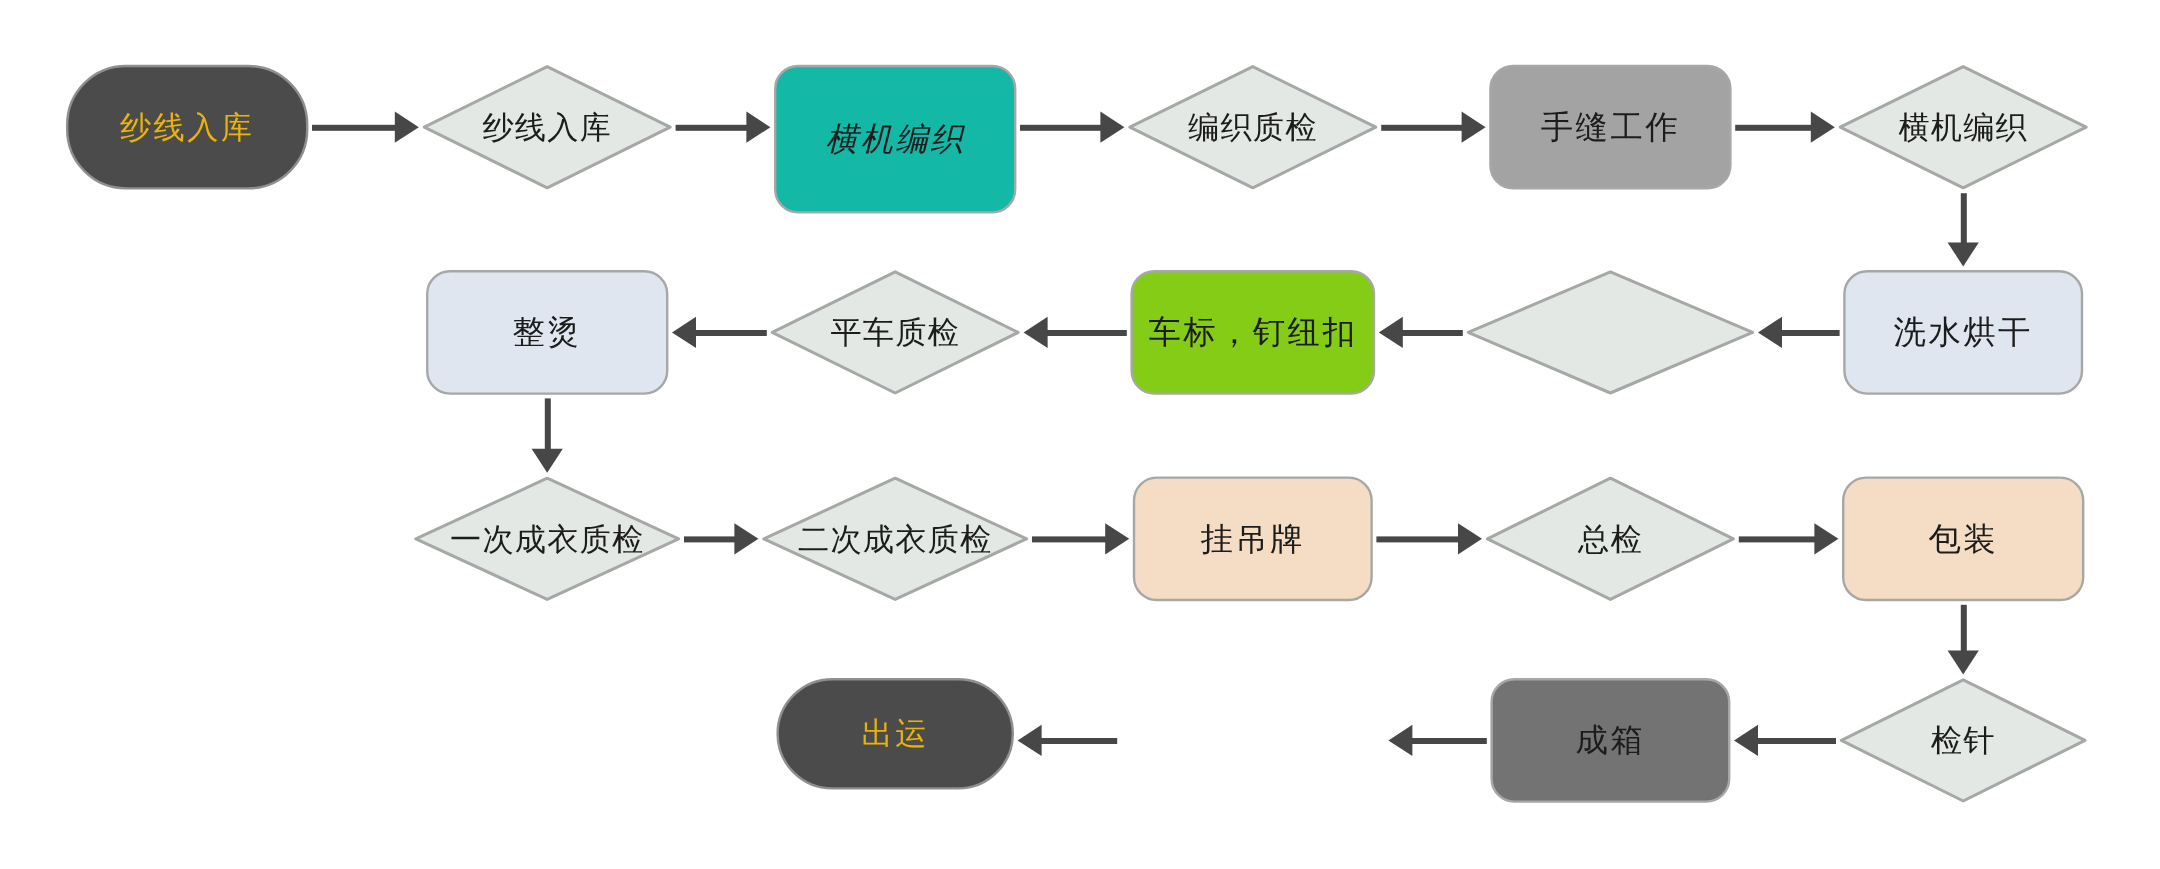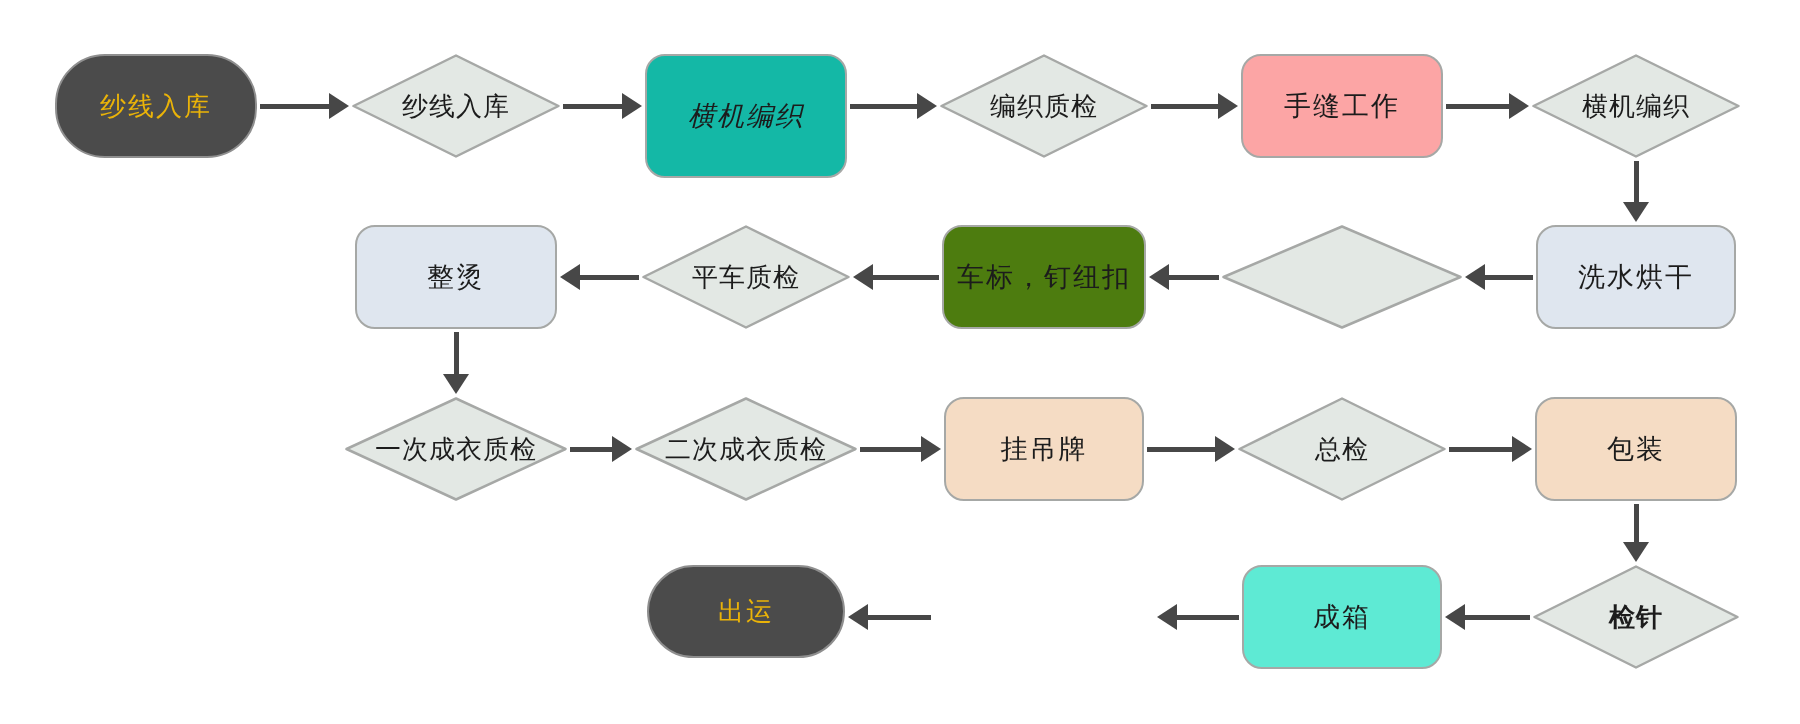--- a/index.html
+++ b/index.html
@@ -69,38 +69,38 @@
     </div>
     <div class="node process" style="left: 645px; top: 54px; width: 202px; height: 124px; background: #14b8a6; border: 2.5px solid rgb(166, 168, 166); font-style: italic;">
       <span class="label">横机编织</span>
     </div>
     <div class="node decision" style="left: 940px; top: 54px; width: 208px; height: 104px;">
       <svg width="208" height="104" viewBox="0 0 208 104">
         <polygon points="104,1.5 206.5,52 104,102.5 1.5,52" fill="#e3e8e4" stroke="#a6a8a6" stroke-width="2.5" stroke-linejoin="round"></polygon>
       </svg>
       <span class="label">编织质检</span>
     </div>
-    <div class="node process" style="left: 1241px; top: 54px; width: 202px; height: 104px; background: #fca5a5; border: 2.5px solid rgb(166, 168, 166);">
+    <div class="node process" style="left: 1241px; top: 54px; width: 202px; height: 104px; background: #a3a3a3; border: 2.5px solid rgb(166, 168, 166);">
       <span class="label">手缝工作</span>
     </div>
     <div class="node decision" style="left: 1532px; top: 54px; width: 208px; height: 104px;">
       <svg width="208" height="104" viewBox="0 0 208 104">
         <polygon points="104,1.5 206.5,52 104,102.5 1.5,52" fill="#e3e8e4" stroke="#a6a8a6" stroke-width="2.5" stroke-linejoin="round"></polygon>
       </svg>
       <span class="label">横机编织</span>
     </div>
     <div class="node process" style="left: 1536px; top: 225px; width: 200px; height: 104px; background: rgb(223, 230, 239); border: 2.5px solid rgb(166, 168, 166);">
       <span class="label">洗水烘干</span>
     </div>
     <div class="node decision" style="left: 1222px; top: 225px; width: 240px; height: 104px;">
       <svg width="240" height="104" viewBox="0 0 240 104">
         <polygon points="120,1.5 238.5,52 120,102.5 1.5,52" fill="#e3e8e4" stroke="#a6a8a6" stroke-width="2.5" stroke-linejoin="round"></polygon>
       </svg>
     </div>
-    <div class="node process" style="left: 942px; top: 225px; width: 204px; height: 104px; background: #4d7c0f; border: 2.5px solid rgb(166, 168, 166);">
+    <div class="node process" style="left: 942px; top: 225px; width: 204px; height: 104px; background: #84cc16; border: 2.5px solid rgb(166, 168, 166);">
       <span class="label">车标，钉纽扣</span>
     </div>
     <div class="node decision" style="left: 642px; top: 225px; width: 208px; height: 104px;">
       <svg width="208" height="104" viewBox="0 0 208 104">
         <polygon points="104,1.5 206.5,52 104,102.5 1.5,52" fill="#e3e8e4" stroke="#a6a8a6" stroke-width="2.5" stroke-linejoin="round"></polygon>
       </svg>
       <span class="label">平车质检</span>
     </div>
     <div class="node process" style="left: 355px; top: 225px; width: 202px; height: 104px; background: rgb(223, 230, 239); border: 2.5px solid rgb(166, 168, 166);">
       <span class="label">整烫</span>
@@ -122,27 +122,27 @@
     </div>
     <div class="node decision" style="left: 1238px; top: 397px; width: 208px; height: 104px;">
       <svg width="208" height="104" viewBox="0 0 208 104">
         <polygon points="104,1.5 206.5,52 104,102.5 1.5,52" fill="#e3e8e4" stroke="#a6a8a6" stroke-width="2.5" stroke-linejoin="round"></polygon>
       </svg>
       <span class="label">总检</span>
     </div>
     <div class="node process_alt" style="left: 1535px; top: 397px; width: 202px; height: 104px; background: rgb(245, 220, 196); border: 2.5px solid rgb(166, 168, 166);">
       <span class="label">包装</span>
     </div>
-    <div class="node decision" style="left: 1533px; top: 565px; width: 206px; height: 104px; font-weight: bold;">
+    <div class="node decision" style="left: 1533px; top: 565px; width: 206px; height: 104px;">
       <svg width="206" height="104" viewBox="0 0 206 104">
         <polygon points="103,1.5 204.5,52 103,102.5 1.5,52" fill="#e3e8e4" stroke="#a6a8a6" stroke-width="2.5" stroke-linejoin="round"></polygon>
       </svg>
       <span class="label">检针</span>
     </div>
-    <div class="node process_alt" style="left: 1242px; top: 565px; width: 200px; height: 104px; background: #5eead4; border: 2.5px solid rgb(166, 168, 166); align-items: center;">
+    <div class="node process_alt" style="left: 1242px; top: 565px; width: 200px; height: 104px; background: #737373; border: 2.5px solid rgb(166, 168, 166); align-items: center;">
       <span class="label">成箱</span>
     </div>
     <div class="node terminal" style="left: 647px; top: 565px; width: 198px; height: 93px; background: rgb(75, 75, 75); border: 2px solid rgb(143, 143, 143);">
       <span class="label">出运</span>
     </div>
     <div class="arrow" style="left: 260px; top: 93px; width: 89px; height: 26px;">
       <div class="shaft" style="left: 0px; top: 10.5px; width: 71px; height: 5px; background: rgb(71, 71, 71);"></div>
       <div class="head" style="right: 0px; top: 0px; width: 0px; height: 0px; border-top: 13px solid transparent; border-bottom: 13px solid transparent; border-left: 20px solid rgb(71, 71, 71);"></div>
     </div>
     <div class="arrow" style="left: 563px; top: 93px; width: 79px; height: 26px;">

